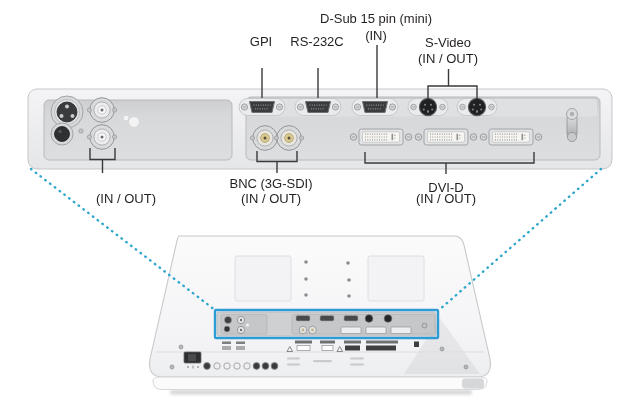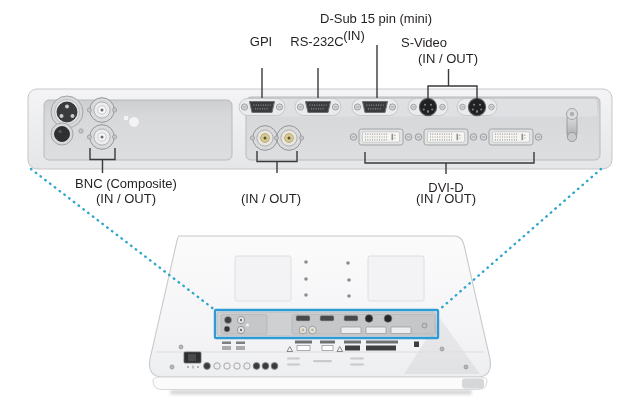--- a/index.html
+++ b/index.html
@@ -269,25 +269,25 @@
     </g>
   </g>
 
   <path d="M31,169 L215,310" fill="none" stroke="#2FA6CB" stroke-width="2.4" stroke-linecap="round" stroke-dasharray="0.5 5.5"></path>
   <path d="M601,169 L439,310" fill="none" stroke="#2FA6CB" stroke-width="2.4" stroke-linecap="round" stroke-dasharray="0.5 5.5"></path>
   <rect x="215" y="310" width="223" height="28" rx="1" fill="none" stroke="#2E9BD5" stroke-width="2.4"></rect>
 </svg>
 
 <div class="labels">
   <div class="lbl" style="left:376px;top:11px">D-Sub 15 pin (mini)</div>
-  <div class="lbl" style="left:354px;top:28px">(IN)</div>
+  <div class="lbl" style="left:376px;top:28px">(IN)</div>
   <div class="lbl" style="left:261px;top:34px">GPI</div>
   <div class="lbl" style="left:317px;top:34px">RS-232C</div>
-  <div class="lbl" style="left:424px;top:35px">S-Video</div>
+  <div class="lbl" style="left:448px;top:35px">S-Video</div>
   <div class="lbl" style="left:448px;top:51px">(IN / OUT)</div>
-  <div class="lbl" style="left:126px;top:176px">BNC (Composite)</div>
   <div class="lbl" style="left:126px;top:191px">(IN / OUT)</div>
+  <div class="lbl" style="left:271px;top:176px">BNC (3G-SDI)</div>
   <div class="lbl" style="left:271px;top:191px">(IN / OUT)</div>
   <div class="lbl" style="left:446px;top:180px">DVI-D</div>
   <div class="lbl" style="left:446px;top:191px">(IN / OUT)</div>
 </div>
 
 </div>
 
 </body></html>

